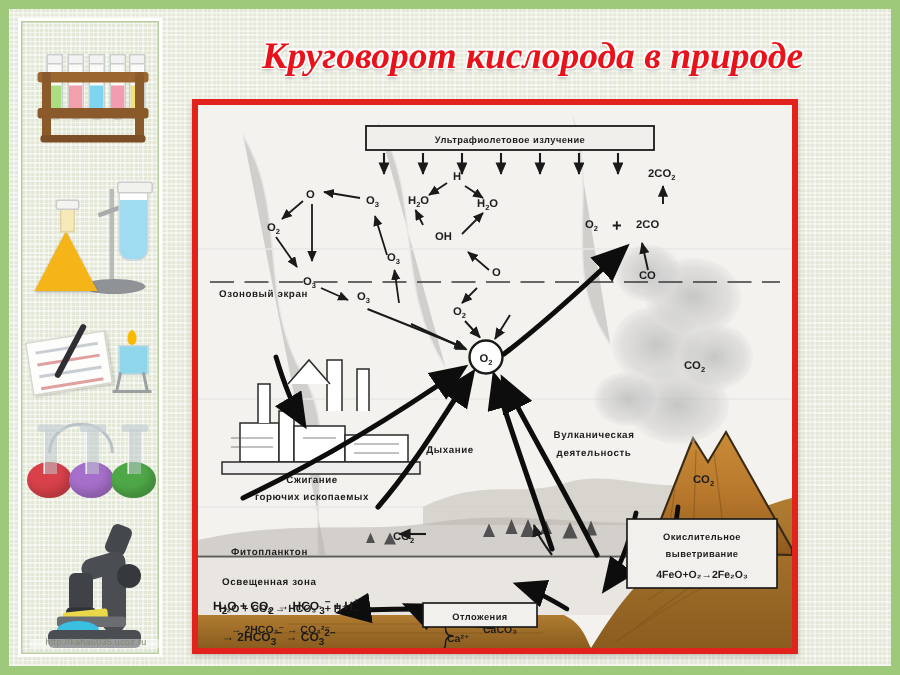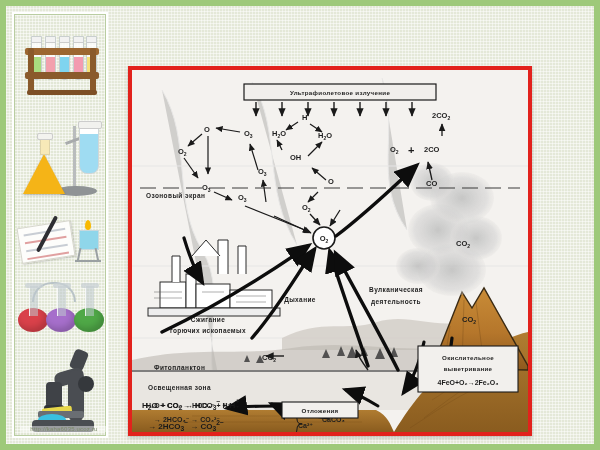--- a/index.html
+++ b/index.html
@@ -225,20 +225,21 @@
         <span class="m-slide"></span>
         <span class="m-stage"></span>
         <span class="m-mirror"></span>
         <span class="m-base"></span>
       </div>
     </div>
 
     <div class="watermark">http://kaha6035.ucoz.ru</div>
   </div>
 
+  <div class="title">Круговорот кислорода в природе</div>
 
   <div class="frame">
     <div class="canvas">
       <svg class="diagram" width="396" height="362" viewBox="0 0 396 362">
         <defs>
           <marker id="ah" markerWidth="7" markerHeight="7" refX="5.5" refY="2.6" orient="auto">
             <path d="M0,0 L6,2.6 L0,5.2 z" fill="#1a1a1a"></path>
           </marker>
           <marker id="ahb" markerWidth="9" markerHeight="9" refX="6" refY="3.2" orient="auto">
             <path d="M0,0 L7.5,3.2 L0,6.4 z" fill="#0d0d0d"></path>

